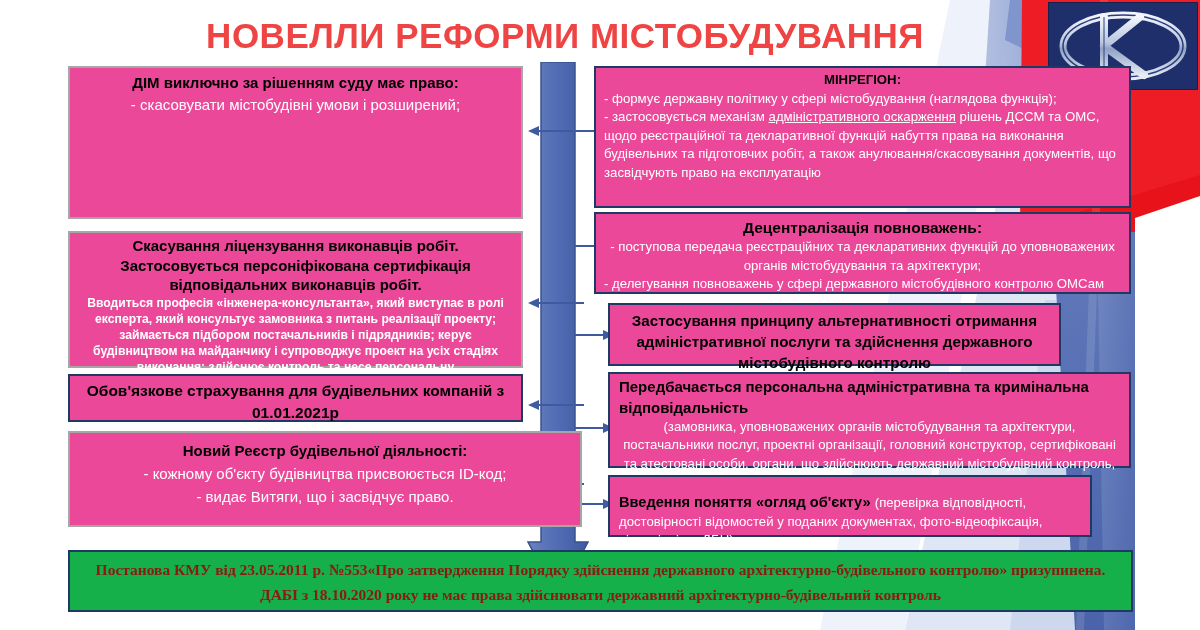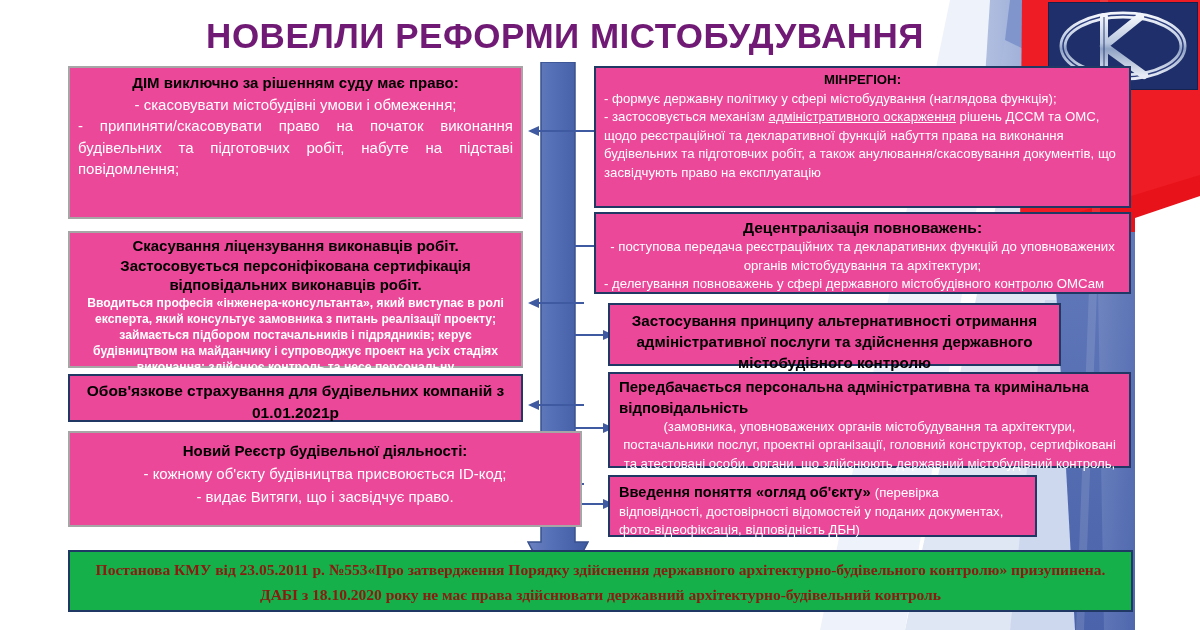--- a/index.html
+++ b/index.html
@@ -13,21 +13,21 @@
   .bg svg{position:absolute;top:0;left:0;}
   
   .logo-box{
     position:absolute;left:1048px;top:2px;width:148px;height:86px;
     background:#1f2f6b;border:1px solid #15224f;
     display:flex;align-items:center;justify-content:center;
   }
   
   .title{
     position:absolute;left:0;top:16px;width:1130px;text-align:center;
-    font-size:35px;font-weight:700;color:#701a75;letter-spacing:.5px;
+    font-size:35px;font-weight:700;color:#ef4444;letter-spacing:.5px;
     white-space:nowrap;
   }
   
   .card{
     position:absolute;background:#ec4899;box-sizing:border-box;
     color:#ffffff;
   }
   .card.silver{border:2px solid #a6a6a6;}
   .card.navy{border:2px solid #1f3864;}
   .card .hd{
@@ -159,22 +159,21 @@
   <line x1="56" y1="7" x2="10" y2="7" stroke="#3f5aa0" stroke-width="2"></line>
     <polygon points="0,7 11,2 11,12" fill="#3f5aa0"></polygon>
 </svg>
 <svg class="conn" style="left:574px;top:497px;width:40px;" width="40" height="14" viewBox="0 0 40 14">
   <line x1="0" y1="7" x2="30" y2="7" stroke="#3f5aa0" stroke-width="2"></line>
     <polygon points="40,7 29,2 29,12" fill="#3f5aa0"></polygon>
 </svg>
 
 <div class="card silver" style="left:68px;top:66px;width:455px;height:153px;padding:4px 8px;font-size:15px;line-height:21.5px;">
   <span class="hd">ДІМ виключно за рішенням суду має право:</span>
-  <span class="bd ctr">- скасовувати містобудівні умови і обмеження;</span>
-  <span class="bd just">- припиняти/скасовувати право на початок виконання будівельних та підготовчих робіт, набуте на підставі повідомлення;</span>
+  <span class="bd ctr">- скасовувати містобудівні умови і розширений;</span>
 </div>
 
 <div class="card silver" style="left:68px;top:231px;width:455px;height:137px;padding:3px 14px;font-size:15px;line-height:19.5px;">
   <span class="hd ctr">Скасування ліцензування виконавців робіт. Застосовується персоніфікована сертифікація відповідальних виконавців робіт.</span>
   <span class="bd ctr" style="font-size:12.2px;line-height:16px;font-weight:600;">Вводиться професія «інженера-консультанта», який виступає в ролі експерта, який консультує замовника з питань реалізації проекту; займається підбором постачальників і підрядників; керує будівництвом на майданчику і супроводжує проект на усіх стадіях виконання; здійснює контроль та несе персональну відповідальність.</span>
 </div>
 
 <div class="card navy" style="left:68px;top:374px;width:455px;height:48px;padding:4px 8px;font-size:15.5px;line-height:22px;">
   <span class="hd ctr">Обов'язкове страхування для будівельних компаній з 01.01.2021р</span>
 </div>
@@ -205,20 +204,20 @@
   <span class="hd ctr">Застосування принципу альтернативності отримання адміністративної послуги та здійснення державного містобудівного контролю</span>
 </div>
 
 <div class="card navy" style="left:608px;top:372px;width:523px;height:96px;padding:3px 9px;font-size:13.2px;line-height:18.3px;">
   <span class="hd ctr" style="font-size:15px;line-height:20.5px;text-align:left;">
     <span>Передбачається персональна адміністративна та кримінальна відповідальність</span>
   </span>
   <span class="bd ctr">(замовника, уповноважених органів містобудування та архітектури, постачальники послуг, проектні організації, головний конструктор, сертифіковані та атестовані особи, органи, що здійснюють державний містобудівний контроль, ДССМ та ДАТРМ)</span>
 </div>
 
-<div class="card navy" style="left:608px;top:475px;width:429px;height:62px;padding:6px 9px;font-size:13.2px;line-height:18.5px;">
+<div class="card navy" style="left:608px;top:475px;width:484px;height:62px;padding:16px 9px;font-size:13.2px;line-height:18.5px;">
   <span class="hd ctr" style="display:inline;font-size:14.6px;">
     <span style="font-weight: 600;">Введення поняття «огляд об'єкту»</span>
   </span>
   <span class="bd ctr" style="display:inline;">(перевірка відповідності, достовірності відомостей у поданих документах, фото-відеофіксація, відповідність ДБН)</span>
 </div>
 
 <div class="banner">Постанова КМУ  від 23.05.2011 р. №553«Про затвердження Порядку здійснення державного архітектурно-будівельного контролю» призупинена. ДАБІ з 18.10.2020 року не має права здійснювати державний архітектурно-будівельний контроль</div>
 
 </body></html>

